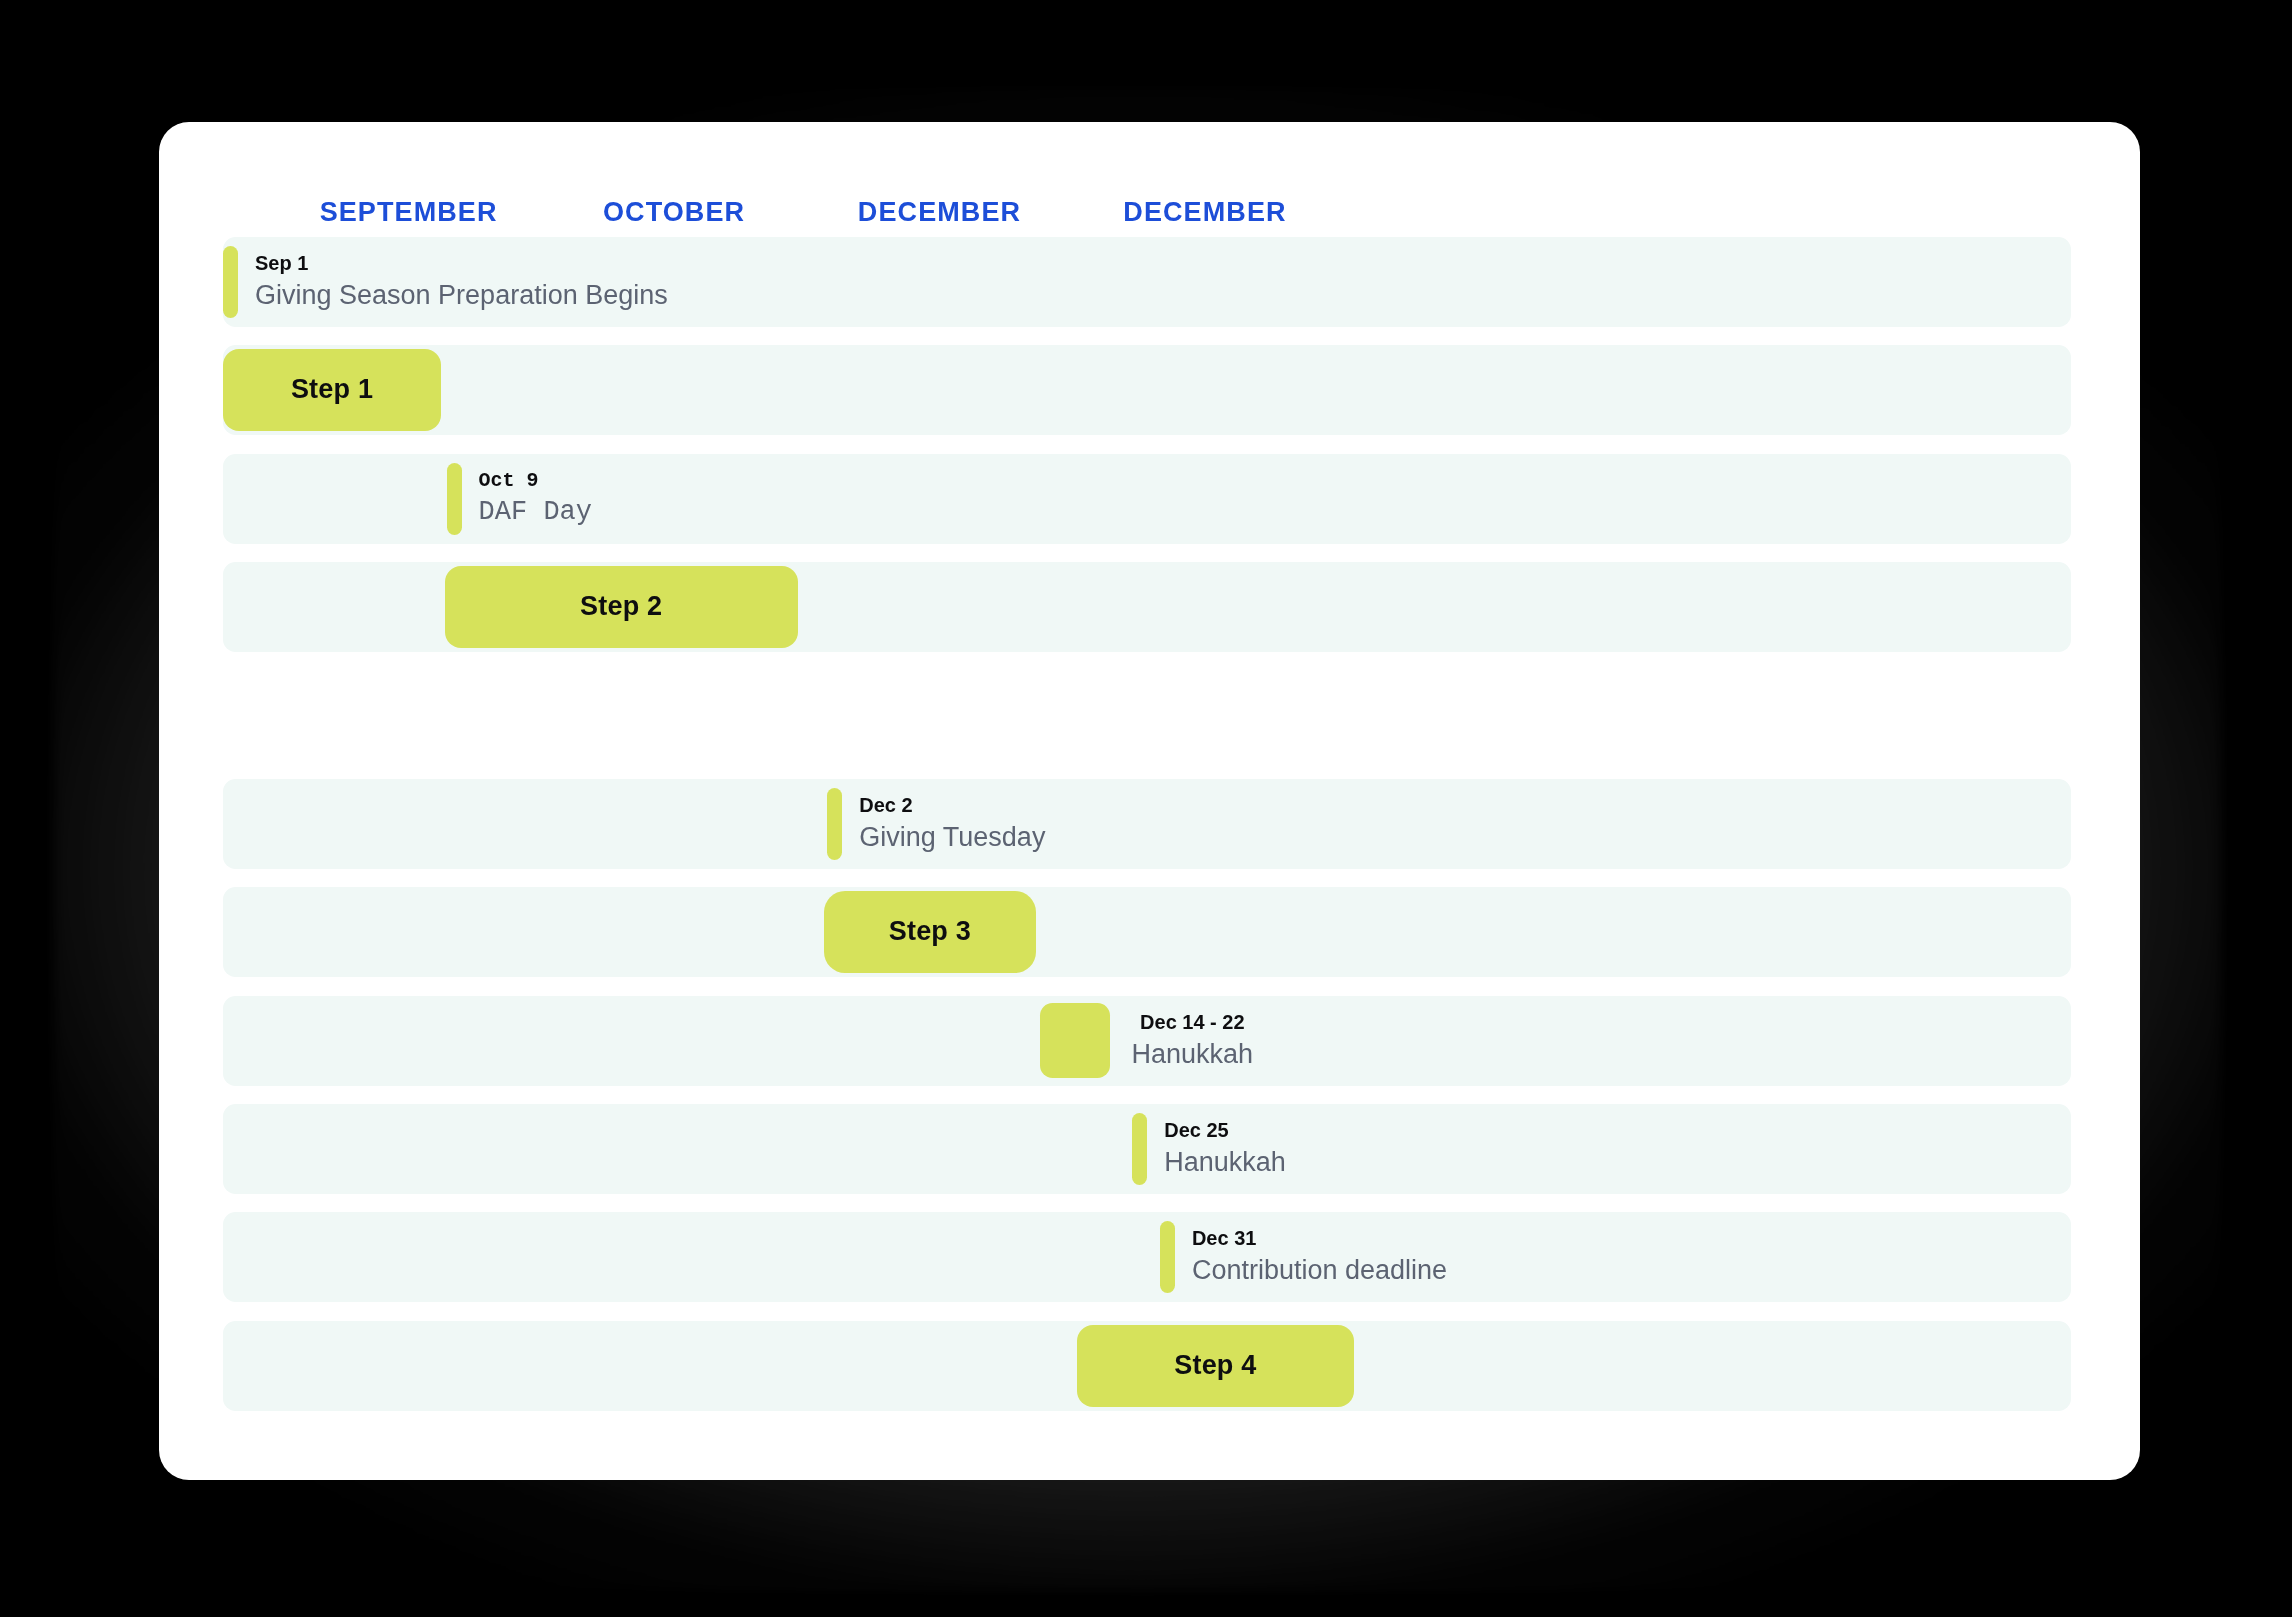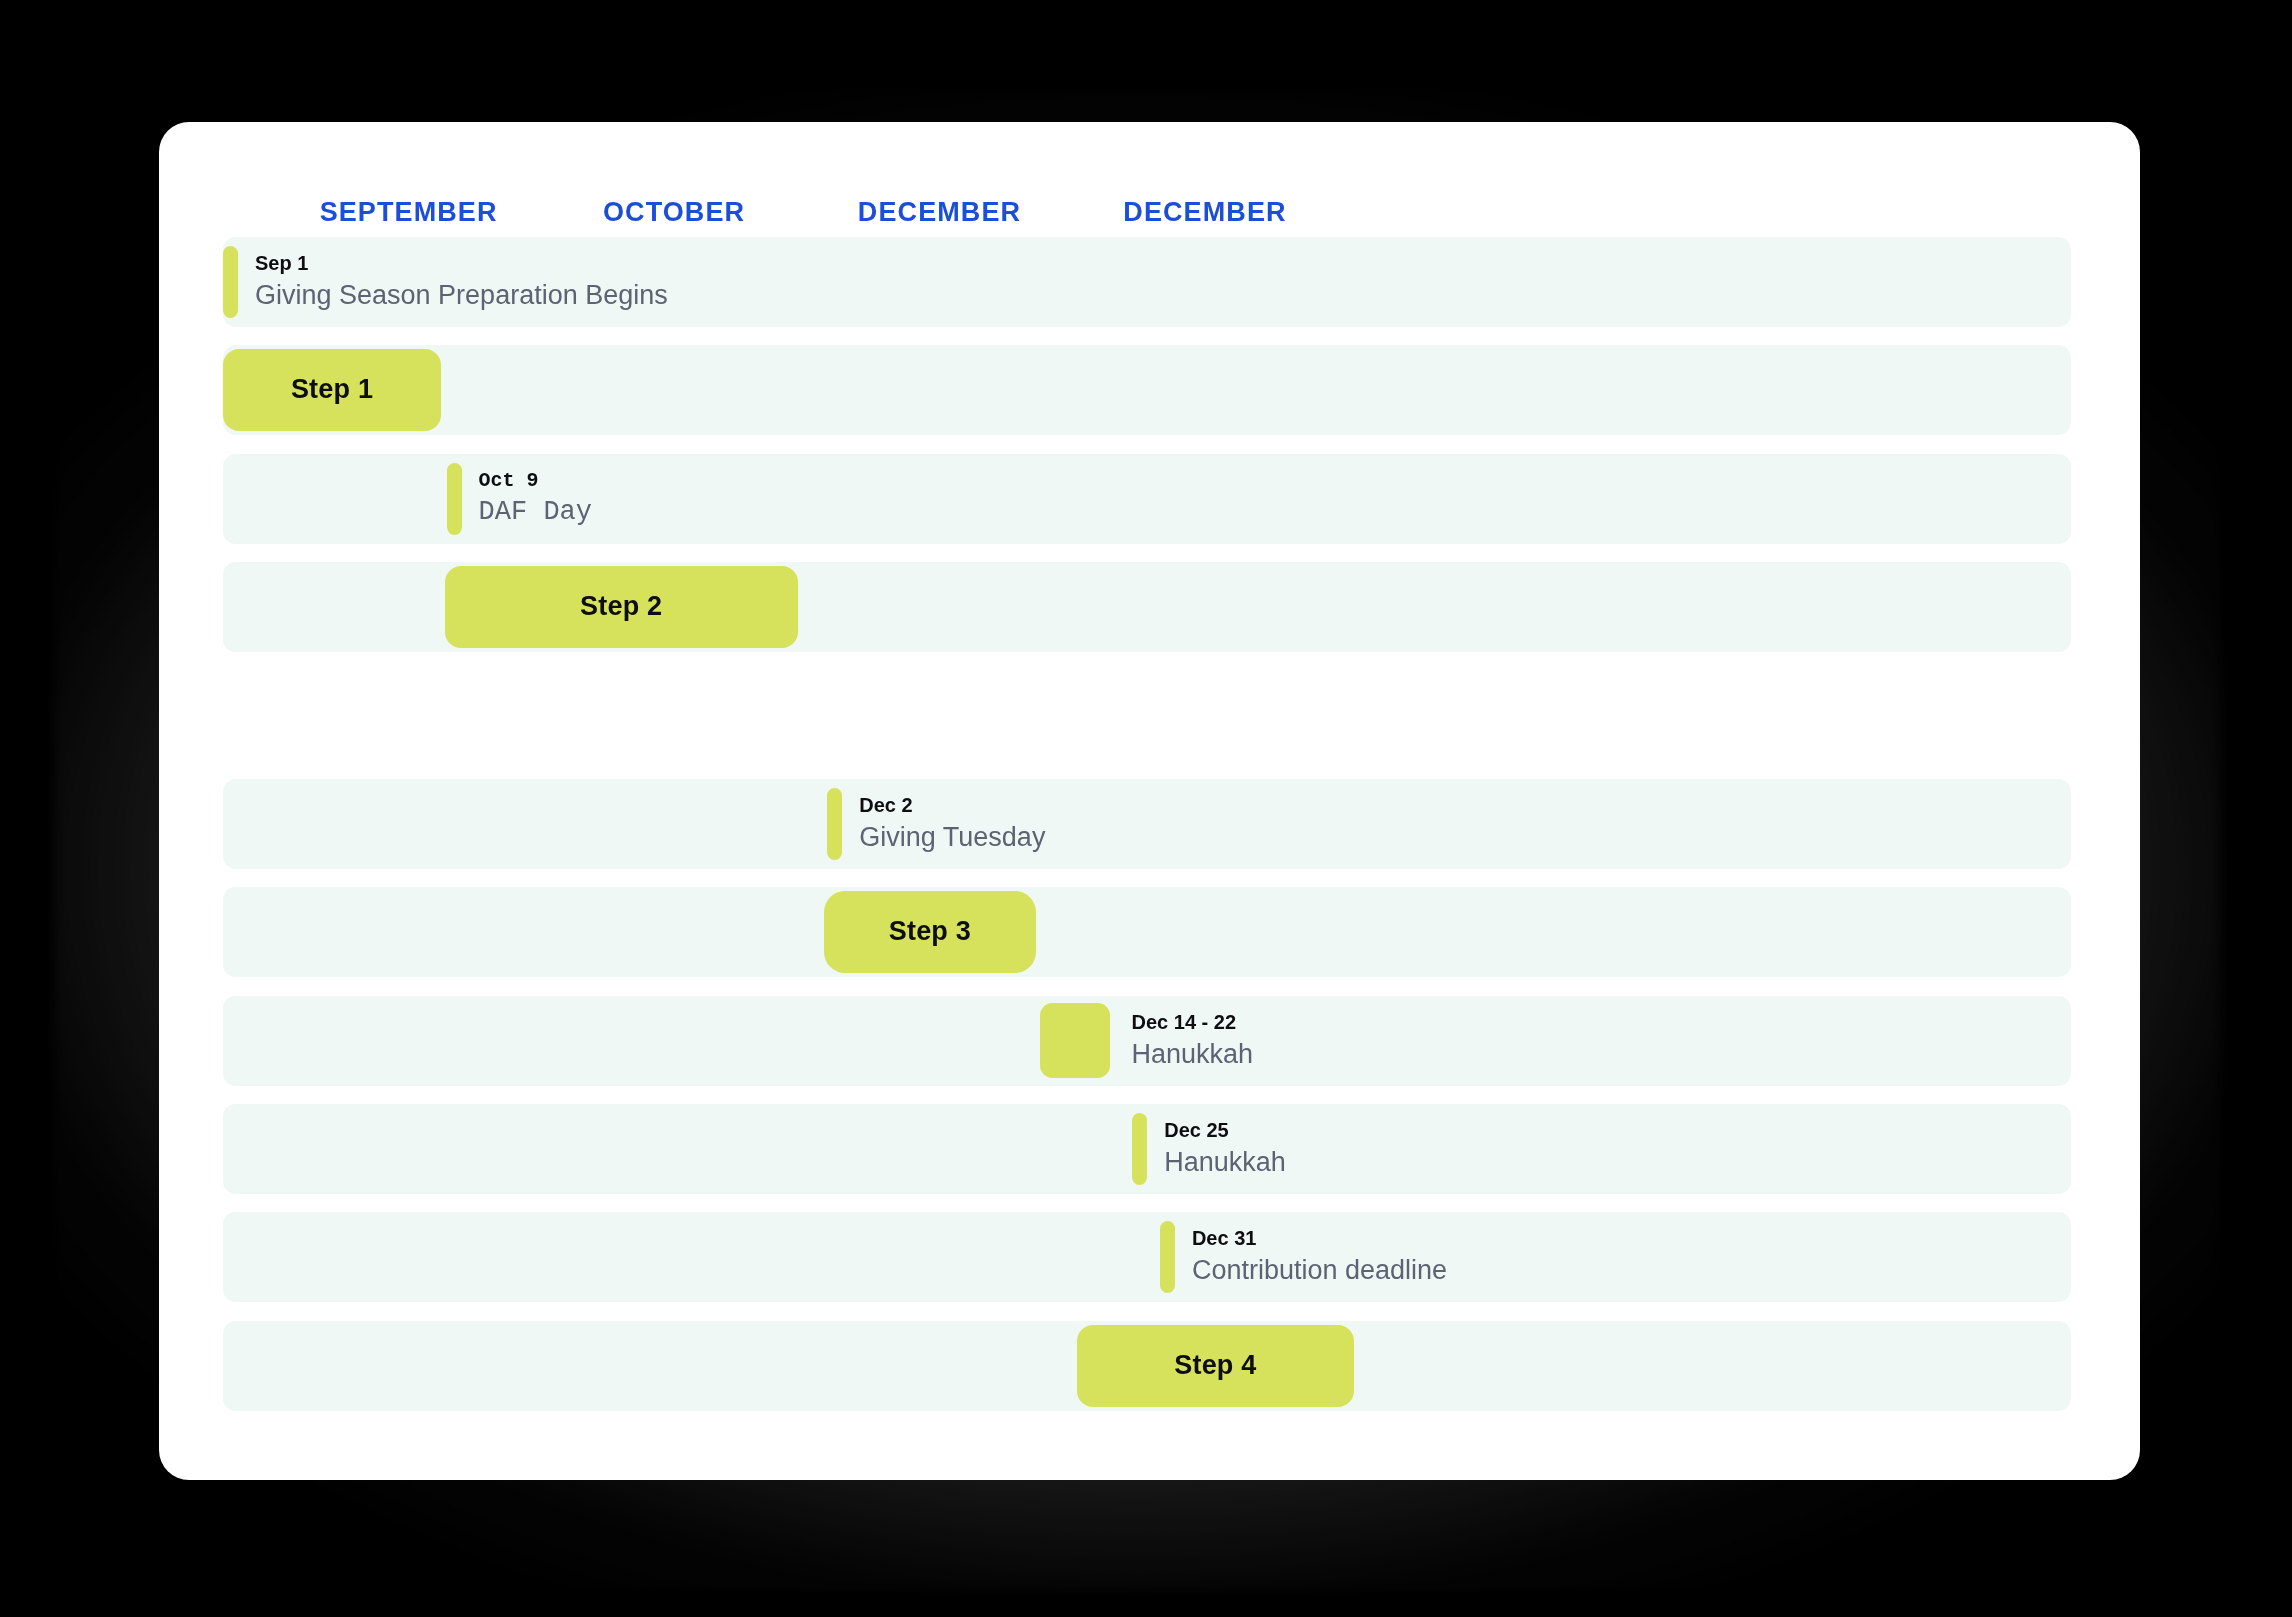--- a/index.html
+++ b/index.html
@@ -217,21 +217,21 @@
               <div class="milestone-name">Giving Tuesday</div>
             </div>
           </div>
           <div class="row" style="top: 650px;">
             <div class="step-bar" style="left: 32.5%; width: 11.5%; border-radius: 21px;">
               <span class="step-label">Step 3</span>
             </div>
           </div>
           <div class="row" style="top: 759px;">
             <div class="marker-block" style="left: 44.2%; width: 3.8%;"></div>
-            <div class="milestone-text" style="left: calc(48% + 21.5px);">
+            <div class="milestone-text" style="left: calc(48% + 21.5px); text-align: center;">
               <div class="milestone-date">Dec 14 - 22</div>
               <div class="milestone-name">Hanukkah</div>
             </div>
           </div>
           <div class="row" style="top: 867px;">
             <div class="marker" style="left: 49.2%;"></div>
             <div class="milestone-text" style="left: calc(49.2% + 32px);">
               <div class="milestone-date">Dec 25</div>
               <div class="milestone-name">Hanukkah</div>
             </div>

